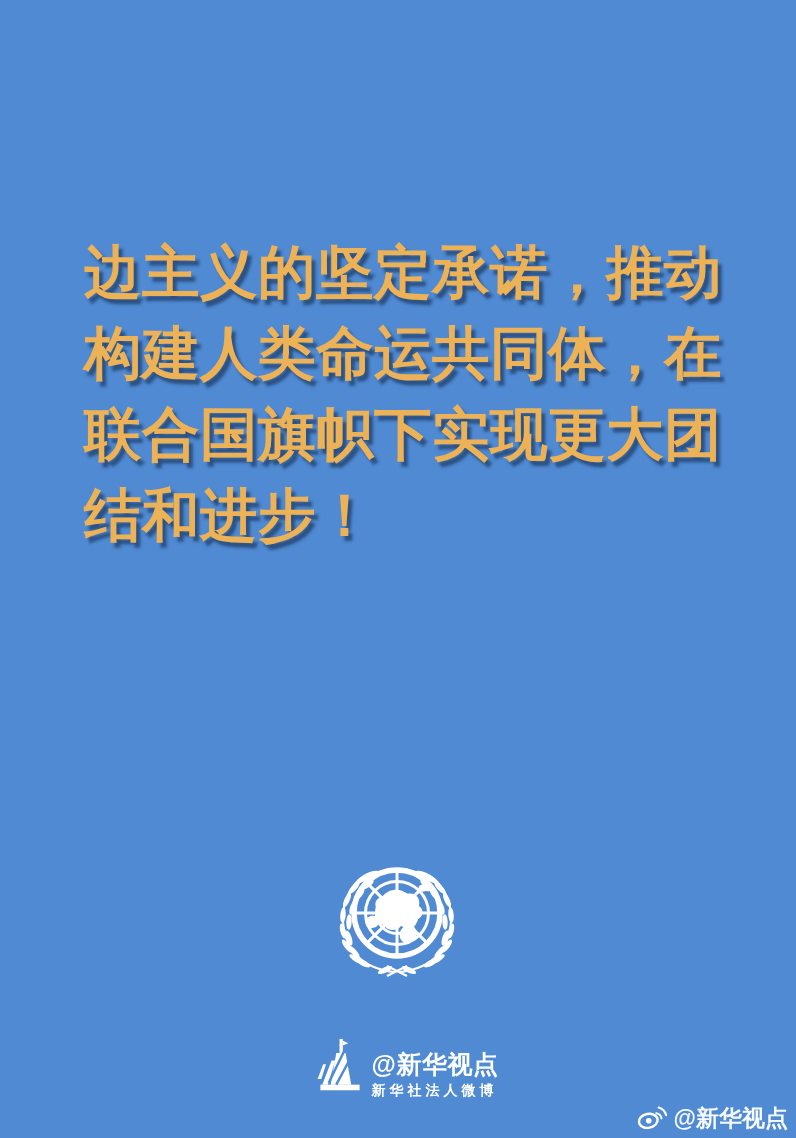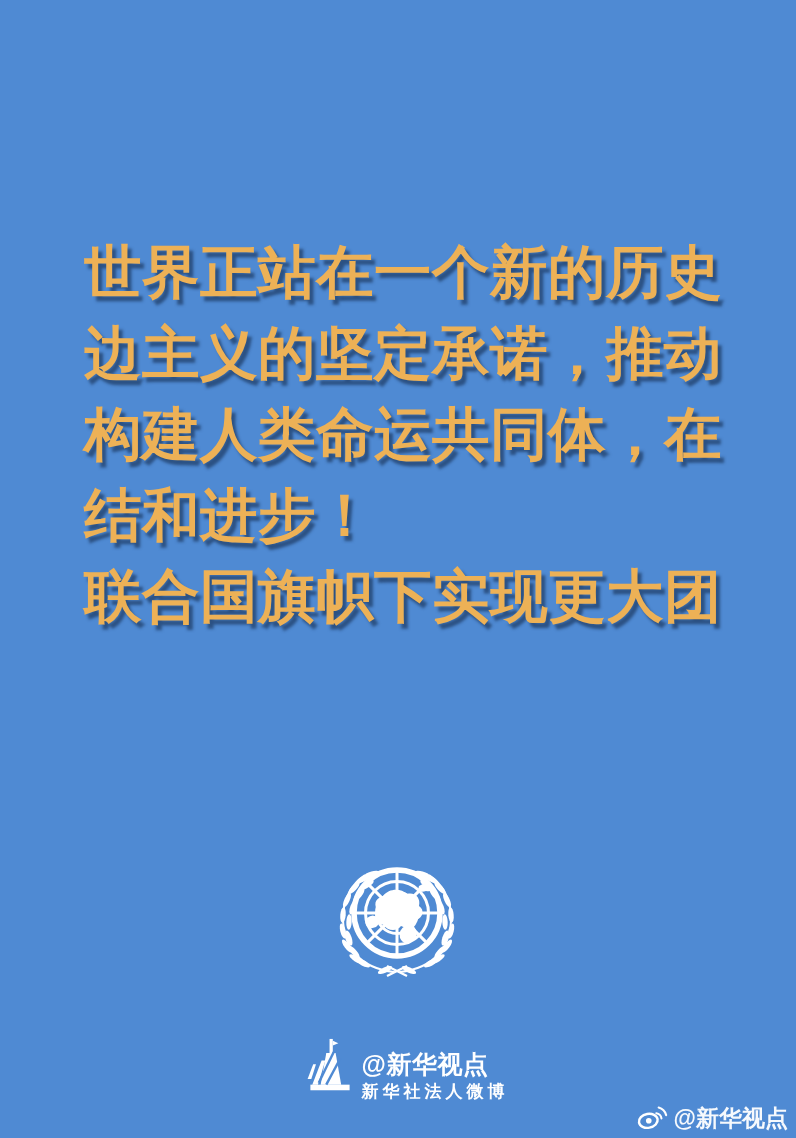--- a/index.html
+++ b/index.html
@@ -45,42 +45,41 @@
     gap:8px;
     padding-left:18px;
     color:var(--white,#fff);
   }
   .footer .logo-icon-svg{width:48px;height:56px;flex:0 0 auto;}
   .footer-text{display:flex;flex-direction:column;align-items:flex-start;padding-top:14px;}
   .footer-handle{
     font-size:25px;font-weight:700;letter-spacing:0.5px;line-height:1;
   }
   .footer-subtitle{
-    font-size:17px;font-weight:700;letter-spacing:4px;margin-top:6px;line-height:1;
+    font-size:14px;font-weight:700;letter-spacing:4px;margin-top:6px;line-height:1;
   }
   .corner{
     position:absolute;
     top:1103px;right:8px;
     display:flex;align-items:center;gap:5px;
     color:rgba(255,255,255,0.95);
     font-size:23px;font-weight:700;
   }
   .corner .weibo-icon-svg{width:32px;height:27px;margin-top:-2px;}
 </style>
 </head>
 <body>
 
 <div class="poster">
 
   <div class="quote">
-    <div class="quote-line">世界正站在一个新的历史</div>
     <div class="quote-line">边主义的坚定承诺，推动</div>
     <div class="quote-line">构建人类命运共同体，在</div>
+    <div class="quote-line">联合国旗帜下实现更大团</div>
     <div class="quote-line">结和进步！</div>
-    <div class="quote-line">联合国旗帜下实现更大团</div>
   </div>
 
   <svg class="un-emblem" viewBox="0 0 132 120" xmlns="http://www.w3.org/2000/svg" xmlns:xlink="http://www.w3.org/1999/xlink">
     <defs>
       <ellipse id="leaf" rx="2.7" ry="7.8" fill="#fff"></ellipse>
     </defs>
 
     <g stroke="#fff" fill="none">
       <circle cx="66" cy="47" r="43" stroke-width="5.5"></circle>
       <circle cx="66" cy="47" r="31.5" stroke-width="3"></circle>

